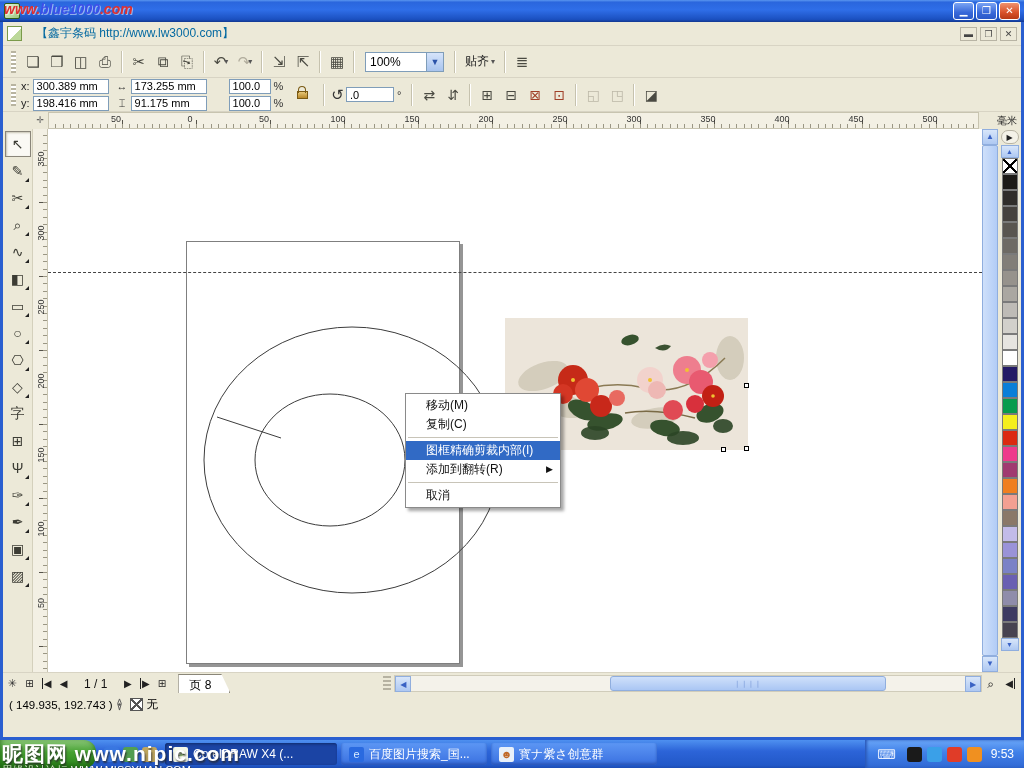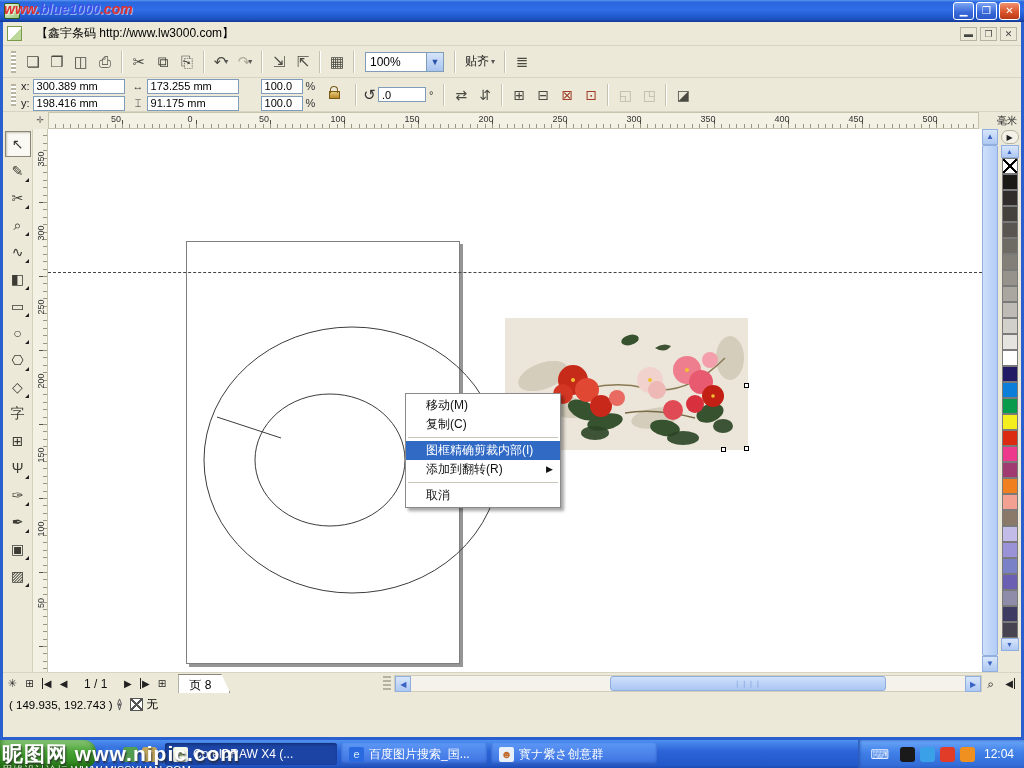--- a/index.html
+++ b/index.html
@@ -11,39 +11,39 @@
 .titlebar .app-ico{width:16px;height:16px;background:linear-gradient(135deg,#eaf4e0,#9cc87a);border:1px solid #2e5c18;border-radius:2px;margin-right:4px}
 .titlebar .ttl{font-size:12px;font-weight:bold;text-shadow:1px 1px 1px #123;white-space:nowrap;overflow:hidden}
 .tb-btns{margin-left:auto;display:flex;gap:2px}
 .tb-btn{width:21px;height:18px;border:1px solid #fff;border-radius:3px;color:#fff;font-size:10px;line-height:16px;text-align:center;
  background:linear-gradient(180deg,#7aa4f4,#3868d8 60%,#2a58c8)}
 .tb-btn.close{background:linear-gradient(180deg,#f0926e,#d8512a 60%,#b83a16)}
 
 .menubar{position:absolute;left:3px;top:22px;width:1018px;height:24px;background:#ece9d8;display:flex;align-items:center;border-bottom:1px solid #d8d4c4}
 .menubar .doc-ico{width:15px;height:15px;margin:0 8px 0 4px;background:linear-gradient(135deg,#fff 55%,#bcd89a 55%);border:1px solid #7a9a4a}
 .menu-item{font-size:12px;color:#111;padding:3px 9px;white-space:nowrap}
-.menu-note{font-size:12px;color:#000000;padding:13px 6px;white-space:nowrap}
+.menu-note{font-size:12px;color:#0369a1;padding:13px 6px;white-space:nowrap}
 .doc-btns{margin-left:auto;display:flex;gap:3px;padding-right:4px}
 .doc-btn{width:17px;height:14px;font-size:9px;line-height:13px;text-align:center;color:#444;border:1px solid #b8b4a4;background:#ece9d8}
 
 .toolbar{position:absolute;left:3px;top:46px;width:1018px;height:32px;background:#ece9d8;display:flex;align-items:center;border-bottom:1px solid #d8d4c4;padding-left:8px}
 .grip{width:5px;height:22px;margin-right:5px;background:repeating-linear-gradient(180deg,#b8b4a0 0 2px,#fff 2px 4px)}
 .tbtn{width:24px;height:24px;display:flex;align-items:center;justify-content:center;font-size:15px;color:#4a4a42}
 .tbtn.dis{color:#b0ac9c}
 .tsep{width:2px;height:22px;margin:0 4px;border-left:1px solid #c6c2ae;border-right:1px solid #fff}
 .darr{font-size:8px;color:#555;margin-left:-2px}
 .zoom-combo{display:flex;margin:0 6px}
 .zoom-combo input{width:62px;height:20px;border:1px solid #7f9db9;font-size:12px;padding:1px 4px}
 .combo-arrow{width:17px;height:20px;border:1px solid #7f9db9;border-left:none;background:linear-gradient(180deg,#d6e4fa,#a8c4ee);color:#2a52a8;font-size:9px;text-align:center;line-height:19px}
 .snap{font-size:12px;color:#222;padding:3px 5px;display:flex;align-items:center;gap:4px}
 
 .propbar{position:absolute;left:3px;top:78px;width:1018px;height:34px;background:#ece9d8;display:flex;align-items:center;padding-left:8px;border-bottom:1px solid #d8d4c4}
 .pgroup{display:grid;grid-template-columns:auto auto;grid-auto-rows:15px;column-gap:3px;row-gap:2px;align-items:center;margin-right:8px}
 .plabel{font-size:11px;color:#222}
-.pfield{width:92px;height:15px;border:1px solid #7f9db9;font-size:11px;padding:0 3px;background:#fff}
+.pfield{width:76px;height:15px;border:1px solid #7f9db9;font-size:11px;padding:0 3px;background:#fff}
 .pfield.s{width:42px}
 .pfield.r{width:48px}
 .picon{font-size:11px;color:#333;text-align:center}
 .lockwrap{width:22px;height:26px;display:flex;align-items:center;justify-content:center;margin-right:6px}
 .lock{width:11px;height:8px;background:linear-gradient(180deg,#e8c878,#b8882a);border:1px solid #7a5a14;position:relative}
 .lock::before{content:'';position:absolute;top:-6px;left:0px;width:6px;height:6px;border:1.5px solid #7a5a14;border-bottom:none;border-radius:4px 4px 0 0}
 .pbtn{width:24px;height:24px;display:flex;align-items:center;justify-content:center;font-size:14px;color:#4a4a42}
 .pbtn.dis{color:#bcb8a8}
 .pbtn.red{color:#a04028}
 
@@ -561,21 +561,21 @@
         </div>
       </div>
     <div class="tray">
       <span class="kbd">⌨</span>
       <span id="tray-icons" style="display:flex;gap:5px">
           <span class="tray-ico" style="background: rgb(26, 26, 26);"></span>
           <span class="tray-ico" style="background: rgb(58, 160, 232);"></span>
           <span class="tray-ico" style="background: rgb(224, 60, 40);"></span>
           <span class="tray-ico" style="background: rgb(240, 144, 32);"></span>
         </span>
-      <span class="clock">12:04</span>
+      <span class="clock">9:53</span>
     </div>
   </div>
 
   <div class="wm-bottom">
     <div class="wm-b1">昵图网 www.nipic.com</div>
     <div class="wm-b2"><span>思缘设计论坛</span> <span class="w">WWW.MISSYUAN.COM</span></div>
   </div>
 
 </div>
 

